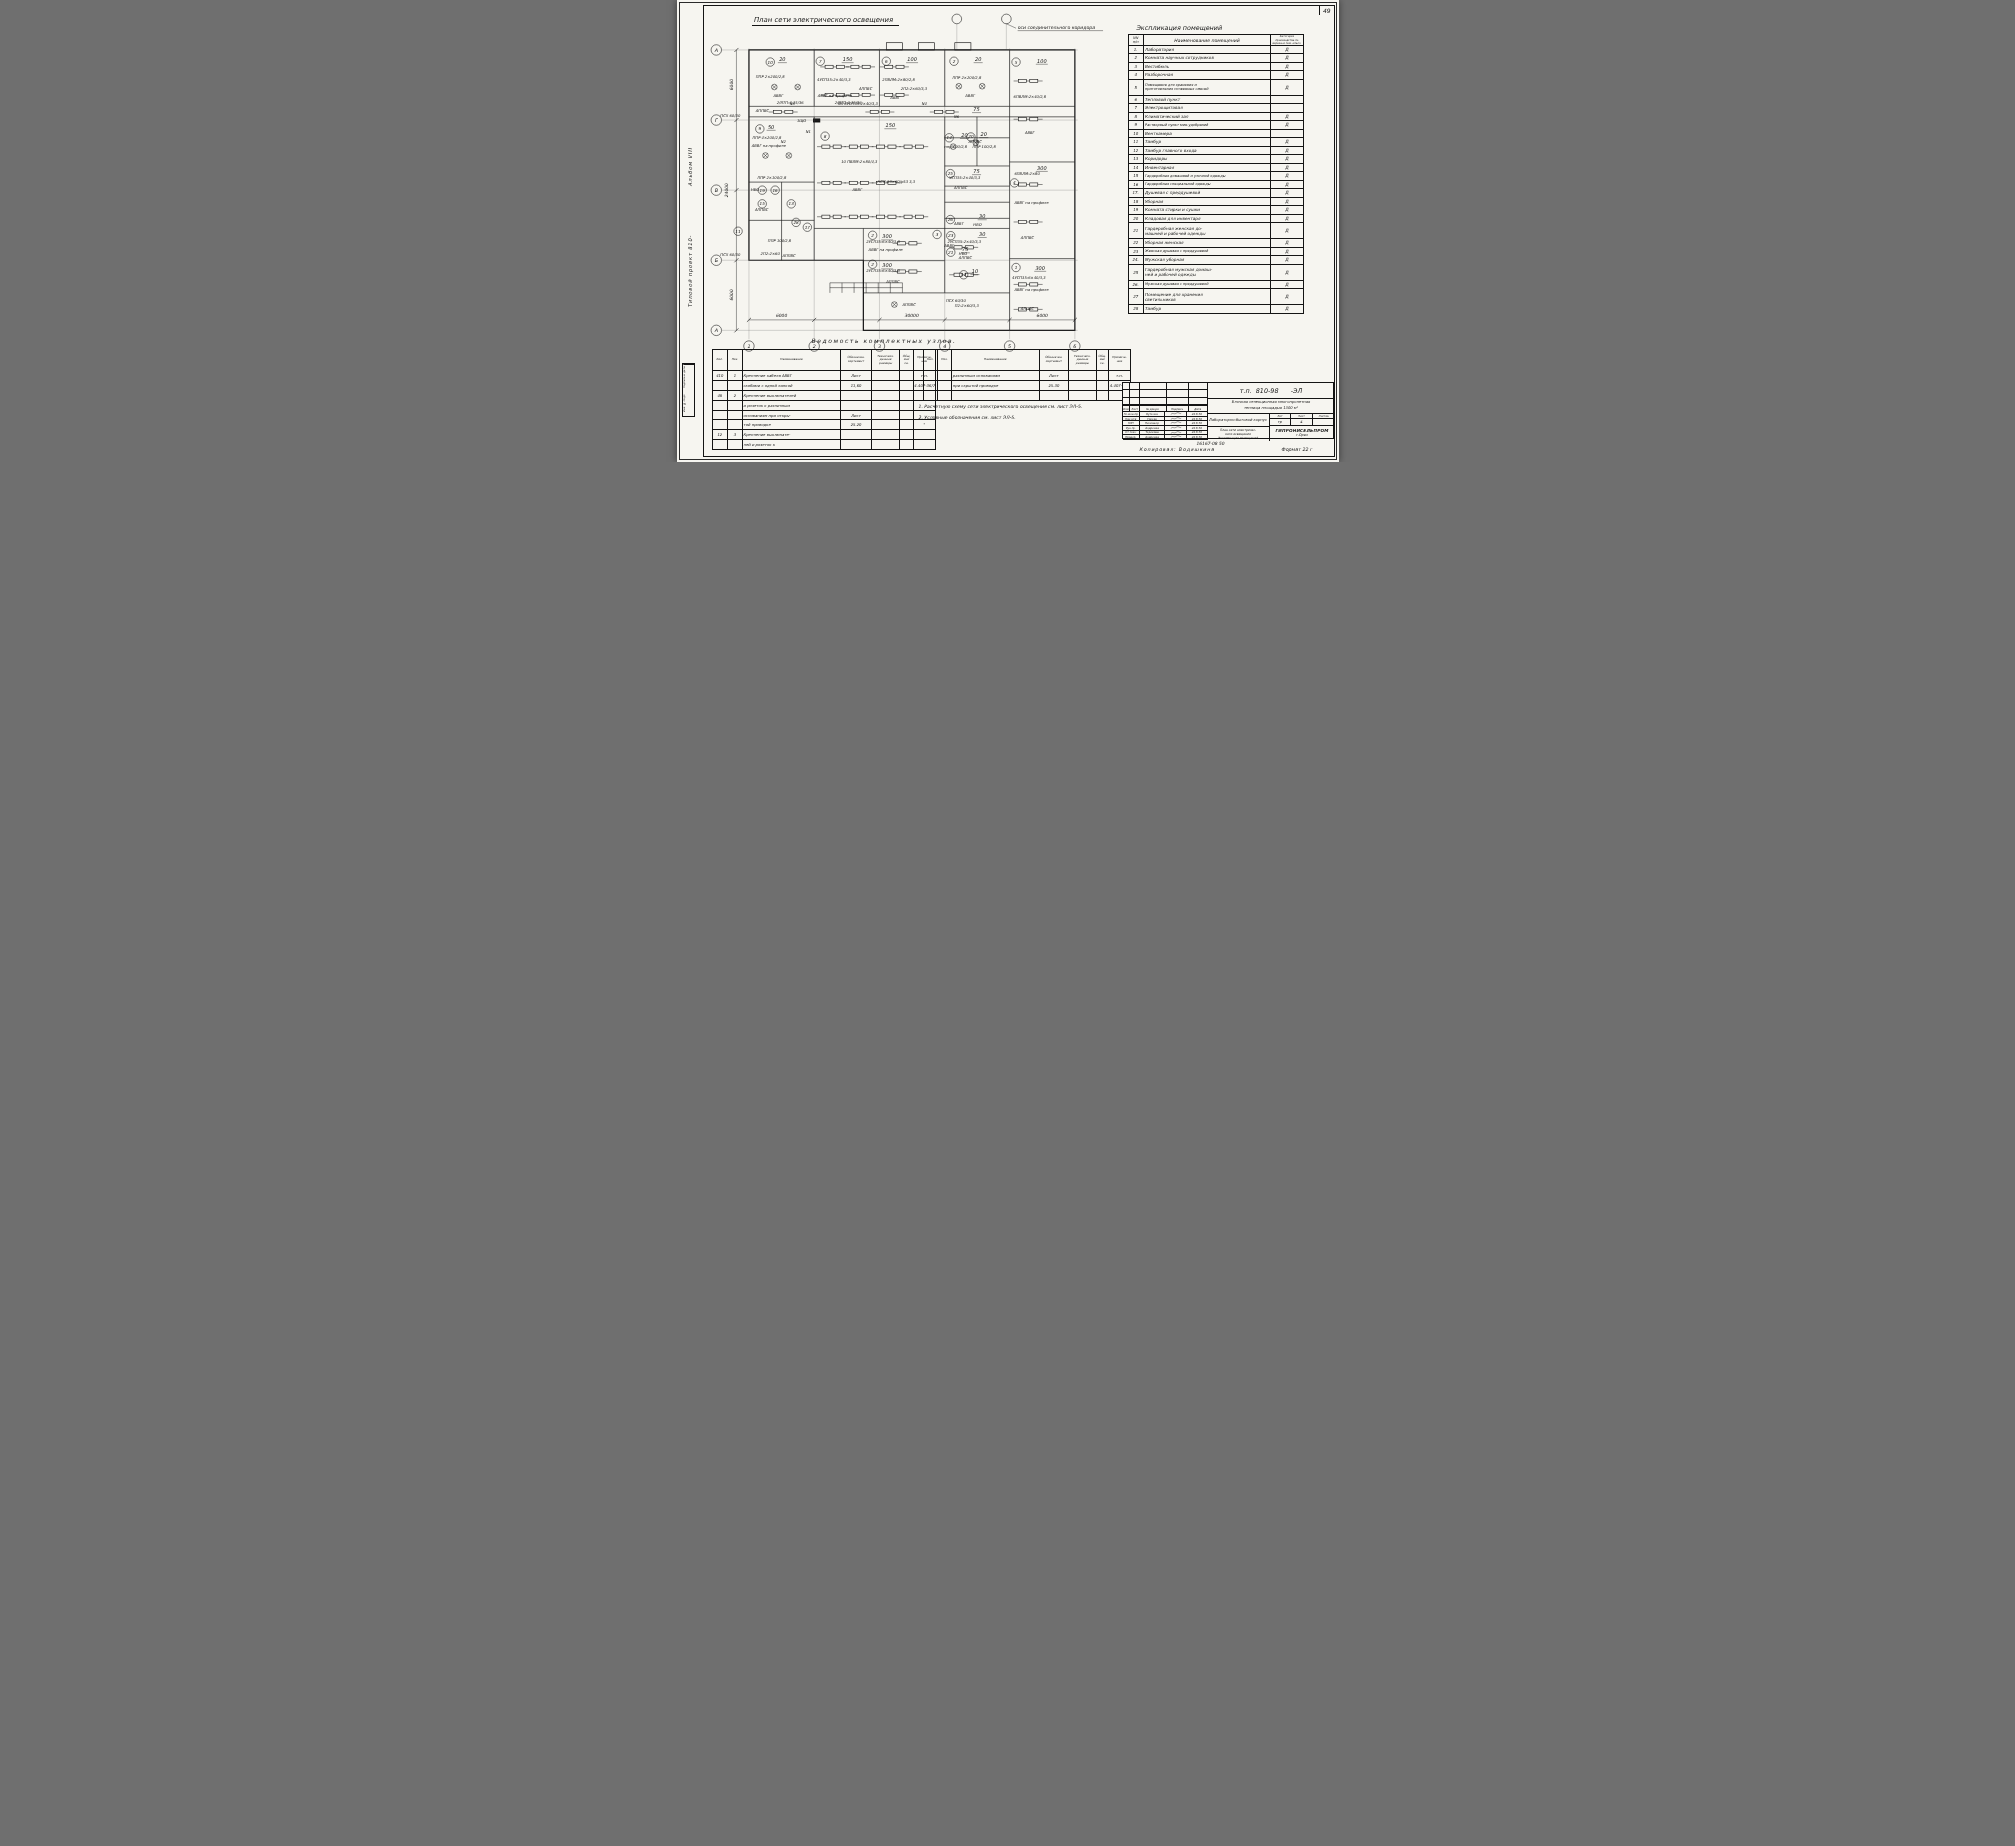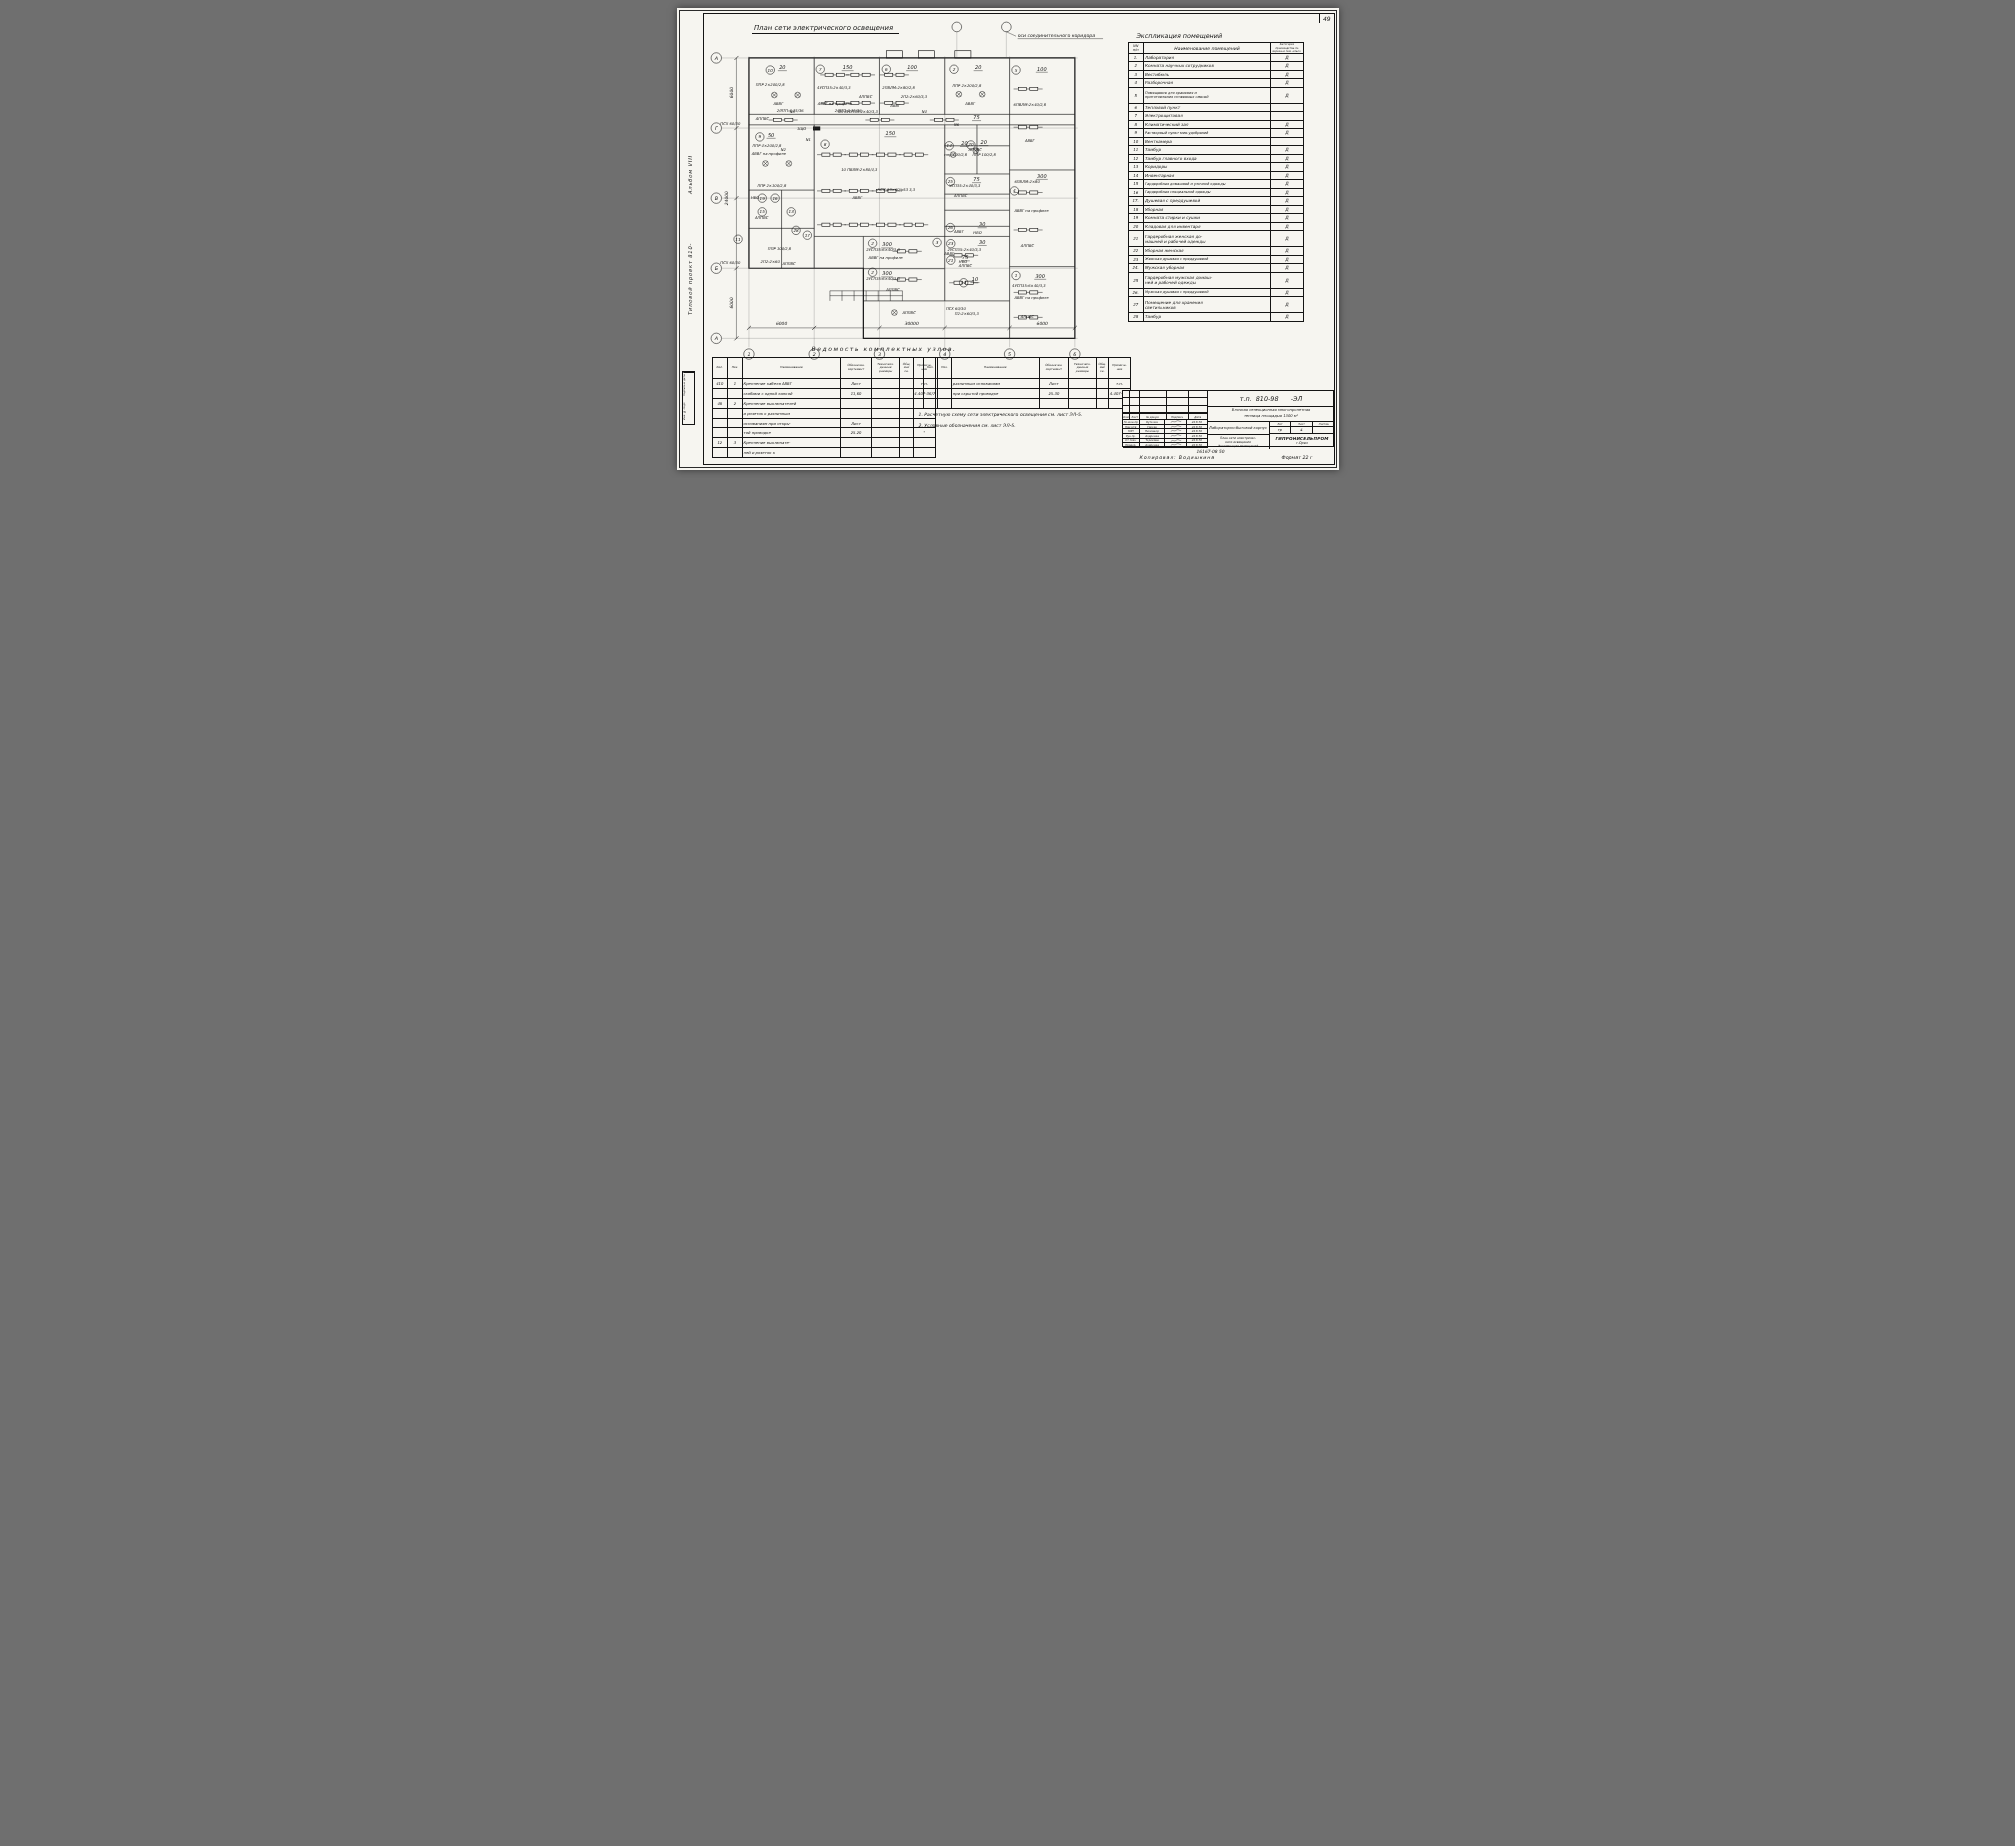--- a/index.html
+++ b/index.html
@@ -1,16 +1,16 @@
 <!DOCTYPE html>
 <html style="font-size:6.4px"><head>
 <meta charset="utf-8">
 <style>
   html,body{margin:0;padding:0;background:#6f6f6f;}
-  .page{position:relative;width:662px;height:462px;margin:8px auto;background:#f6f5f0;
+  .page{position:relative;width:662px;height:462px;margin:0 auto;background:#f6f5f0;
         font-family:"DejaVu Sans",sans-serif;color:#141414;overflow:hidden;
         box-shadow:0 0 7.3px rgba(0,0,0,.5);}
   .outer-border{position:absolute;left:2.4px;top:1.6px;right:1.6px;bottom:1.6px;border:0.4px solid #2a2a2a;}
   .main-frame{position:absolute;left:26.6px;top:4.8px;right:3.2px;bottom:4.8px;border:1px solid #141414;}
   .pagenum{position:absolute;right:5.6px;top:6.4px;font:italic 6px "DejaVu Sans",sans-serif;border-left:0.8px solid #141414;padding:0.4px 2.4px 1.6px 3.2px;}
   .m-rot{position:absolute;writing-mode:vertical-rl;transform:rotate(180deg);
          font:italic 5.2px "DejaVu Sans",sans-serif;letter-spacing:0.8px;left:10.5px;}
   .m-album{top:109px;height:77px;}
   .m-project{top:202px;height:105px;}
   .m-box{position:absolute;left:5.6px;top:363px;width:11.3px;height:52px;border:0.6px solid #141414;}

